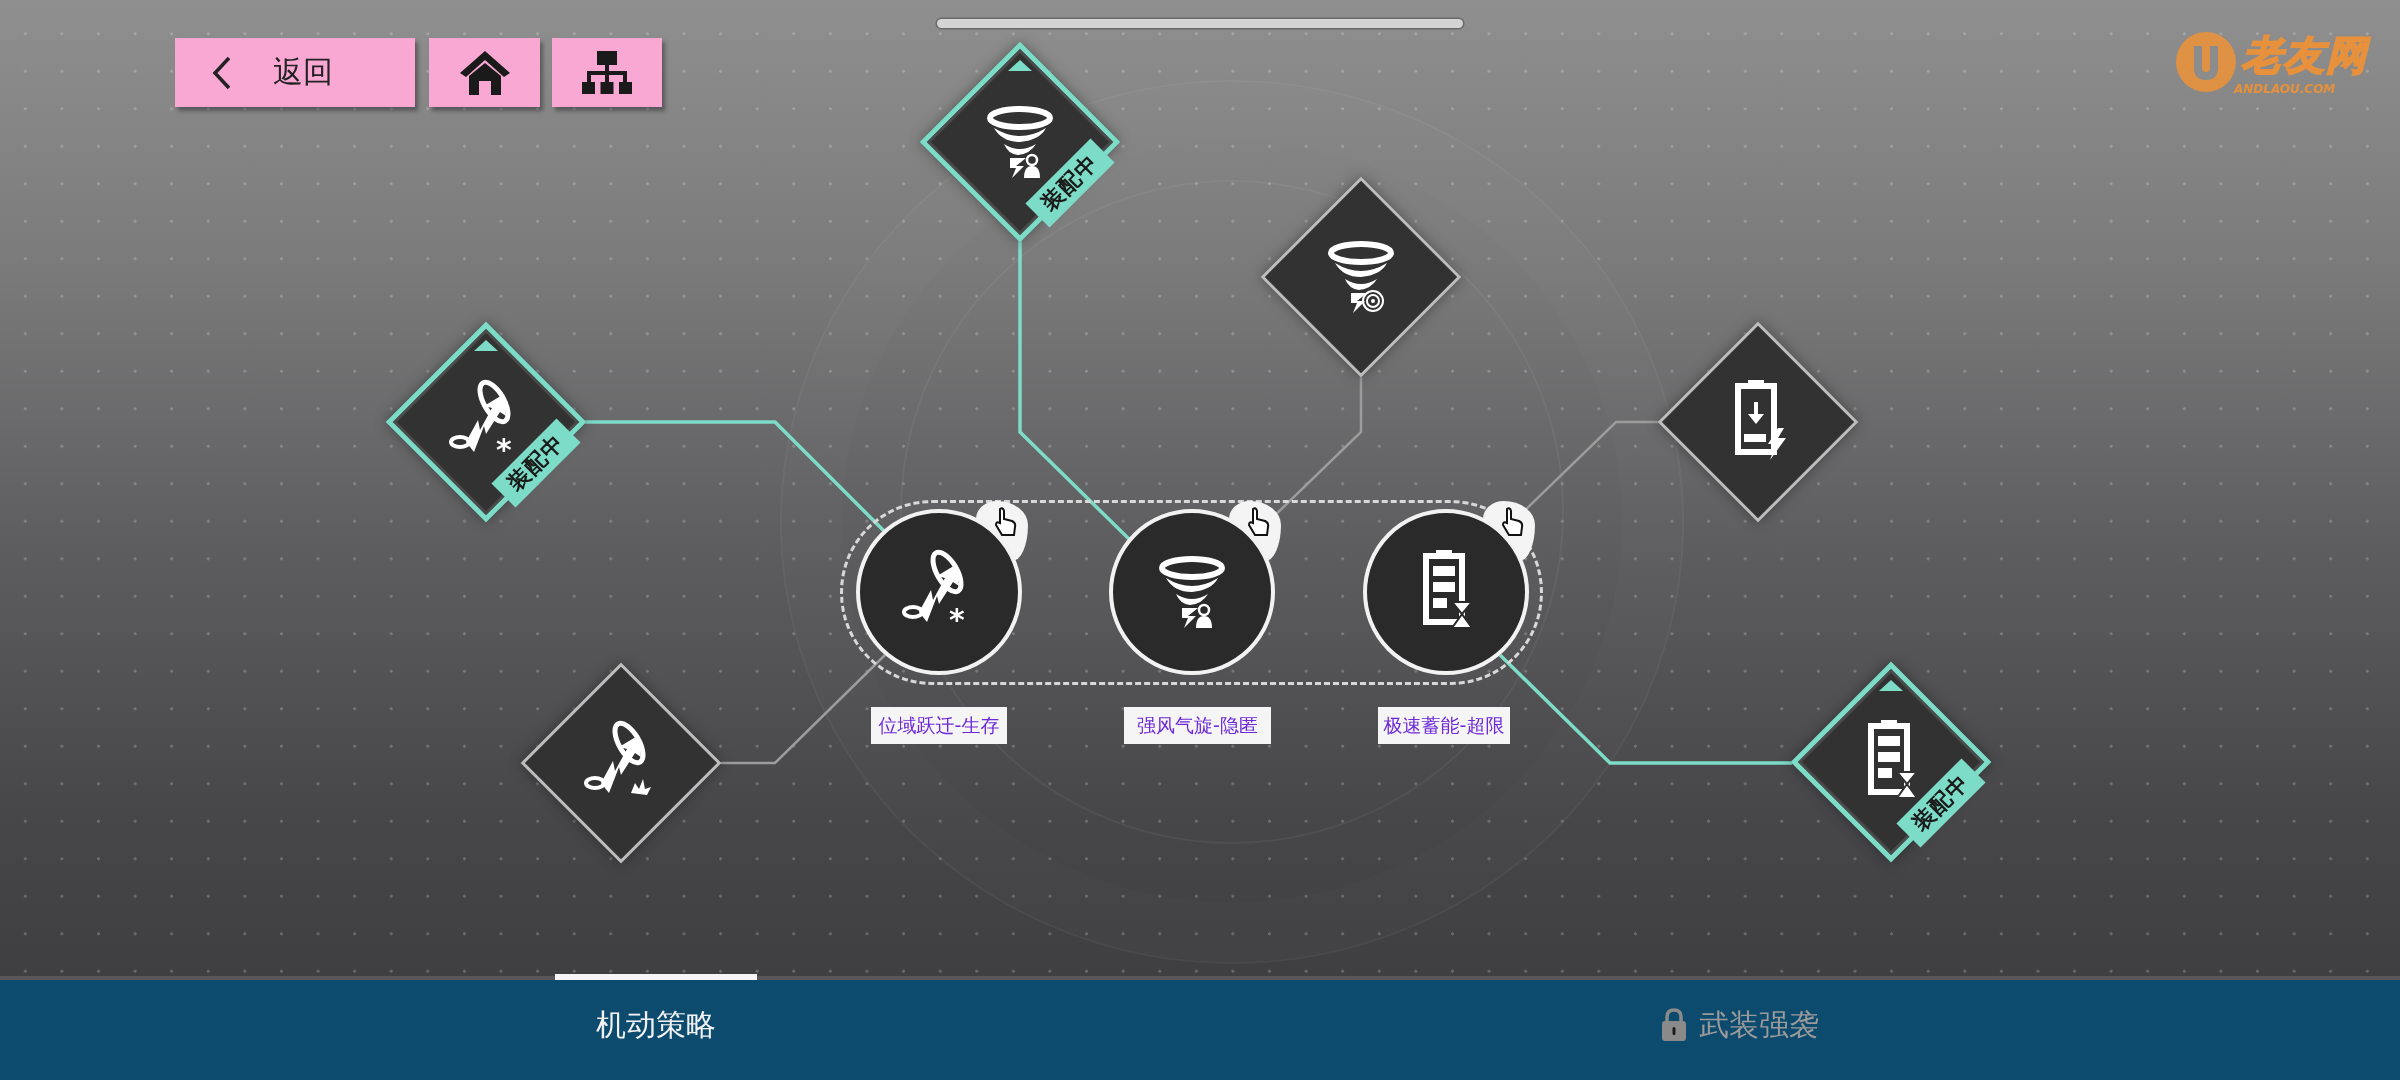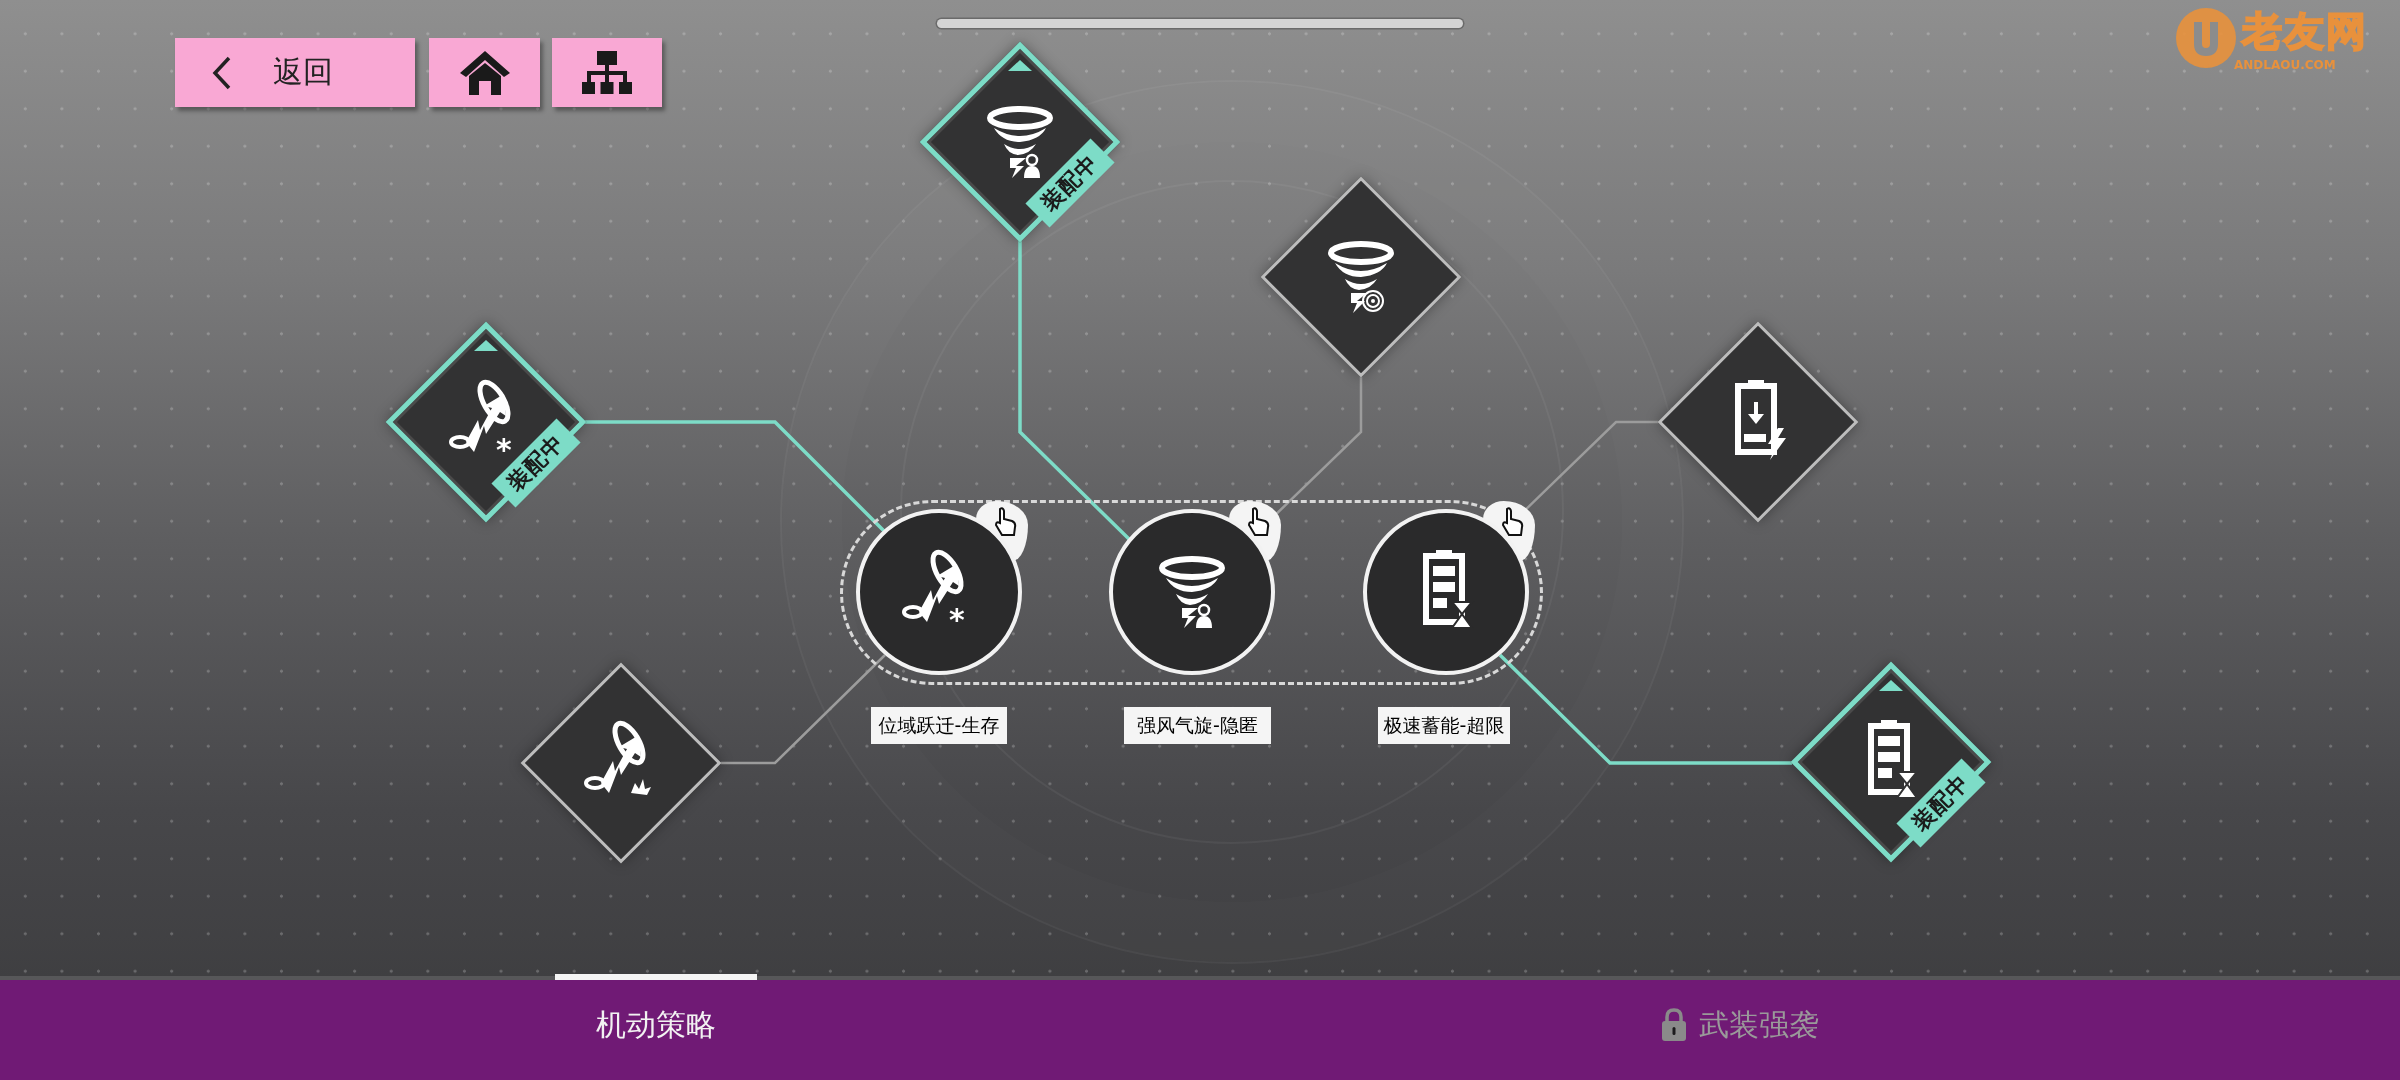--- a/index.html
+++ b/index.html
@@ -18,21 +18,21 @@
     box-shadow: 3px 4px 4px rgba(0,0,0,0.35); display:flex; align-items:center; justify-content:center; cursor:pointer; }
   .back-btn { left:175px; width:240px; justify-content:flex-start; }
   .back-btn .chev { margin-left:32px; width:30px; height:40px; }
   .back-btn .lbl { margin-left:36px; font-size:30px; color:#222; }
   .home-btn { left:429px; width:111px; }
   .tree-btn { left:552px; width:110px; }
 
   .scrollbar { position:absolute; left:937px; top:19px; width:526px; height:9px; border-radius:5px;
     background:#d4d4d4; box-shadow: 0 0 0 1.5px #6a6a6a; }
 
-  .watermark { position:absolute; left:2172px; top:0; width:220px; height:80px; }
+  .watermark { position:absolute; left:2172px; top:24px; width:220px; height:80px;font-style:italic; }
 
   svg.lines { position:absolute; left:0; top:0; width:2400px; height:976px; pointer-events:none; }
 
   .diamond { position:absolute; width:142px; height:142px; transform:rotate(45deg);
     background:#323233; border:3px solid #bdbdbd; box-sizing:border-box;
     box-shadow: 0 0 14px rgba(0,0,0,0.35); cursor:pointer; }
   .diamond.eq { border:5px solid #7ddcc7; box-shadow: 0 0 0 3px #4a4a4a inset, 0 0 14px rgba(0,0,0,0.35); }
   .dwrap { position:absolute; width:200px; height:200px; }
   .dwrap .diamond { left:29px; top:29px; }
   .dwrap .icon { position:absolute; left:50px; top:50px; width:100px; height:100px; }
@@ -44,24 +44,24 @@
 
   .dashed-group { position:absolute; left:840px; top:500px; width:703px; height:185px;
     border:3px dashed #d8d8d8; border-radius:92px; box-sizing:border-box; pointer-events:none; }
   .cnode { position:absolute; width:166px; height:166px; cursor:pointer; }
   .cnode .circ { position:absolute; left:0; top:0; width:166px; height:166px; border-radius:50%;
     background:#2a2a2b; border:4px solid #f2f2f2; box-sizing:border-box; }
   .cnode .tab { position:absolute; right:-6px; top:-8px; width:52px; height:60px; background:#f4f4f4;
     border-radius: 40% 60% 30% 70% / 30% 40% 60% 70%; }
   .cnode .hand { position:absolute; right:2px; top:-4px; width:30px; height:34px; }
   .cnode .icon { position:absolute; left:33px; top:33px; width:100px; height:100px; }
-  .clabel { position:absolute; top:707px; height:37px; background:#f5f5f5; color:#000000; font-size:19px;
+  .clabel { position:absolute; top:707px; height:37px; background:#f5f5f5; color:#6d28d9; font-size:19px;
     display:flex; align-items:center; justify-content:center; white-space:nowrap; }
 
-  .bottombar { position:absolute; left:0; top:976px; width:2400px; height:104px; background:#701a75;
+  .bottombar { position:absolute; left:0; top:976px; width:2400px; height:104px; background:#0c4a6e;
     border-top:4px solid #575759; box-sizing:border-box; }
   .tab-item { position:absolute; top:0; height:100px; display:flex; align-items:center; justify-content:center; cursor:pointer; }
   .tab-active { left:555px; width:202px; }
   .tab-active .ind { position:absolute; left:0; top:-6px; width:202px; height:6px; background:#f5f5f5; }
   .tab-active .txt { color:#f2f2f2; font-size:30px; margin-top:-10px; }
   .tab-locked { left:1630px; width:220px; }
   .tab-locked .txt { color:#9a9a9a; font-size:30px; margin-top:-10px; margin-left:12px; }
   .tab-locked svg { margin-top:-10px; }
 </style>
 </head>

